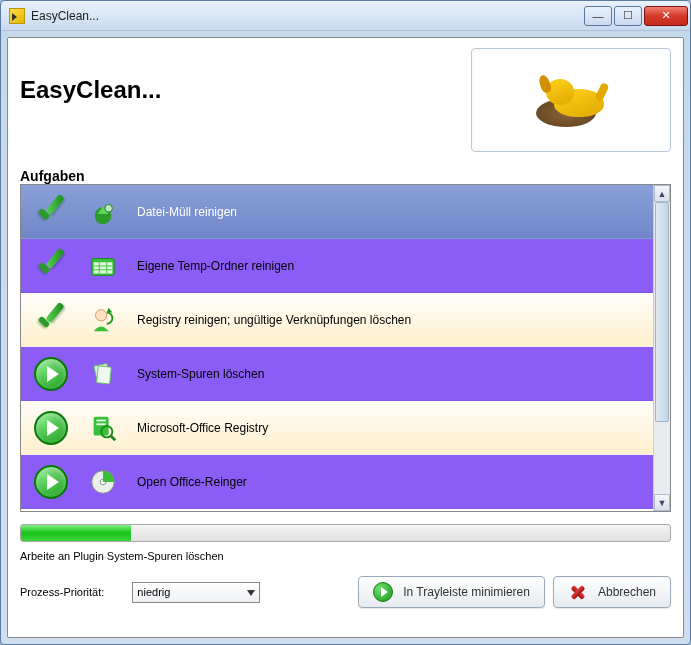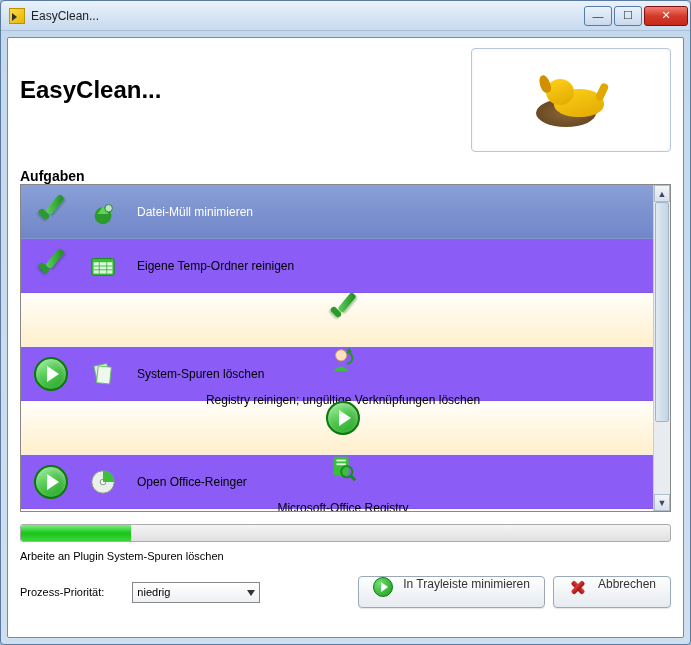--- a/index.html
+++ b/index.html
@@ -78,21 +78,21 @@
   display:flex;
 }
 .task-list { flex:1; overflow:hidden; }
 .task-row {
   height:54px; display:flex; align-items:center;
   padding-left:12px; gap:18px;
   border-bottom:1px solid rgba(0,0,0,0.05);
 }
 .task-row.selected { background:linear-gradient(to bottom,#8aa0d8,#7086c8); color:#fff; }
 .task-row.alt1 { background:#8b5cf6; }
-.task-row.alt2 { background:linear-gradient(to bottom,#fffefa,#fff0cc);flex-direction:column; }
+.task-row.alt2 { background:linear-gradient(to bottom,#fffefa,#fff0cc); }
 .status-icon { width:36px; height:36px; display:flex; align-items:center; justify-content:center; }
 .check { width:34px; height:34px; position:relative; }
 .check::before { content:""; position:absolute; left:4px; top:16px; width:12px; height:6px; background:#2a9a2a; transform:rotate(45deg); border-radius:3px; box-shadow:0 2px 2px rgba(0,80,0,0.3); }
 .check::after { content:""; position:absolute; left:10px; top:6px; width:22px; height:7px; background:linear-gradient(135deg,#5cd45c,#1a8a1a); transform:rotate(-50deg); border-radius:3px; box-shadow:0 2px 2px rgba(0,80,0,0.3); }
 .arrow-circ { width:34px; height:34px; border-radius:50%; background:radial-gradient(circle at 30% 30%,#6ee06e,#1a9a1a); border:2px solid #0a7a0a; display:flex; align-items:center; justify-content:center; box-shadow:inset 0 3px 6px rgba(255,255,255,0.5); }
 .arrow-circ::after { content:""; width:0;height:0; border-left:12px solid #fff; border-top:8px solid transparent; border-bottom:8px solid transparent; margin-left:3px; }
 .item-icon { width:32px; height:32px; display:flex; align-items:center; justify-content:center; }
 .item-icon svg { width:30px; height:30px; }
 .task-label { font-size:12px; }
 .scrollbar-v { width:17px; background:#e8ecf0; border-left:1px solid #ccc; display:flex; flex-direction:column; }
@@ -100,21 +100,21 @@
 .sb-track { flex:1; position:relative; }
 .sb-thumb { position:absolute; top:0; left:1px; right:1px; height:220px; background:linear-gradient(to right,#e0e8f2,#c4d4e6); border:1px solid #a0b4c8; border-radius:2px; }
 .progress-wrap { margin-top:12px; height:18px; border:1px solid #aaa; border-radius:3px; background:linear-gradient(to bottom,#f4f4f4,#e0e0e0); overflow:hidden; }
 .progress-fill { height:100%; background:linear-gradient(to bottom,#7ef07e,#1ac41a 50%,#3ed43e); }
 .status-text { margin-top:8px; font-size:11px; }
 .bottom-row { display:flex; align-items:center; margin-top:14px; gap:8px; }
 .prio-label { font-size:11px; margin-right:20px; }
 .combo { width:128px; height:21px; border:1px solid #888; background:linear-gradient(#fff,#eef0f4); display:flex; align-items:center; padding:0 4px; font-size:11px; position:relative; }
 .combo::after { content:""; position:absolute; right:4px; top:7px; width:0;height:0; border-left:4px solid transparent; border-right:4px solid transparent; border-top:6px solid #333; }
 .spacer { flex:1; }
-.btn { height:32px; border:1px solid #9aa8b8; border-radius:4px; background:linear-gradient(to bottom,#fefefe,#e6ebf0); display:flex; align-items:flex-start; padding:0 14px; gap:10px; font-size:12px; color:#333; box-shadow:0 1px 1px rgba(0,0,0,0.1); }
+.btn { height:32px; border:1px solid #9aa8b8; border-radius:4px; background:linear-gradient(to bottom,#fefefe,#e6ebf0); display:flex; align-items:center; padding:0 14px; gap:10px; font-size:12px; color:#333; box-shadow:0 1px 1px rgba(0,0,0,0.1); }
 .btn-icon { width:20px; height:20px; display:flex; align-items:center; justify-content:center; }
 .btn-min .btn-icon { border-radius:50%; background:radial-gradient(circle at 30% 30%,#6ee06e,#1a9a1a); border:1px solid #0a7a0a; }
 .btn-min .btn-icon::after { content:""; width:0;height:0; border-left:7px solid #fff; border-top:5px solid transparent; border-bottom:5px solid transparent; margin-left:2px; }
 .btn-cancel .btn-icon { position:relative; }
 .btn-cancel .btn-icon::before,.btn-cancel .btn-icon::after { content:""; position:absolute; left:2px; top:8px; width:16px; height:5px; background:linear-gradient(#e04040,#a01010); border-radius:2px; }
 .btn-cancel .btn-icon::before { transform:rotate(45deg); }
 .btn-cancel .btn-icon::after { transform:rotate(-45deg); }
 </style>
 </head>
 <body>
@@ -153,21 +153,21 @@
           <div class="status-icon">
               <div class="check"></div>
             </div>
           <div class="item-icon">
             <svg viewBox="0 0 32 32">
                 <circle cx="16" cy="20" r="9" fill="#2a9a2a"></circle>
                 <path d="M10 18 L16 10 L22 18 Z" fill="#5cd45c"></path>
                 <circle cx="22" cy="12" r="4" fill="#bde8bd" stroke="#1a8a1a"></circle>
               </svg>
           </div>
-          <div class="task-label">Datei-Müll minimieren</div>
+          <div class="task-label">Datei-Müll reinigen</div>
         </div>
 
         <div class="task-row alt1">
           <div class="status-icon">
               <div class="check"></div>
             </div>
           <div class="item-icon">
             <svg viewBox="0 0 32 32">
                 <rect x="4" y="8" width="24" height="18" rx="2" fill="#3abf3a" stroke="#1a8a1a"></rect>
                 <rect x="6" y="12" width="20" height="12" fill="#dff7df"></rect>

